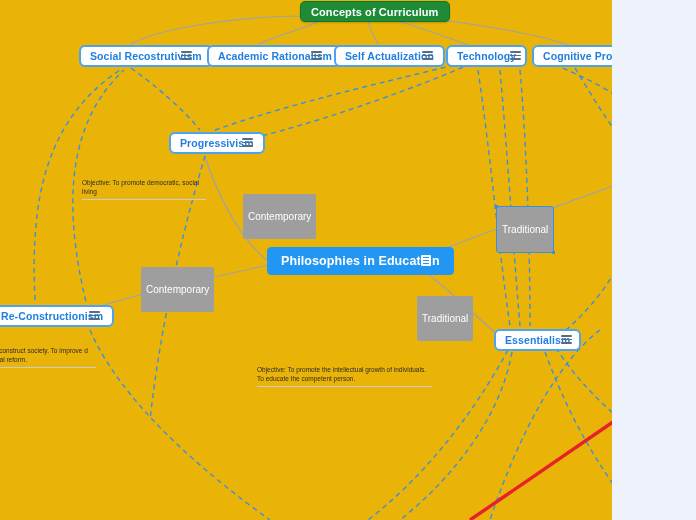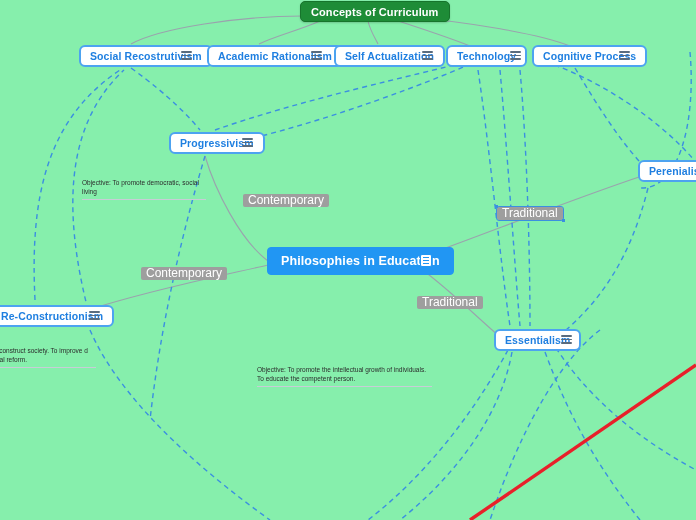--- a/index.html
+++ b/index.html
@@ -2,23 +2,23 @@
 <html><head>
 <meta charset="utf-8">
 <style>
   html, body {
     margin: 0;
     padding: 0;
     background: #eef3fb;
   }
   #canvas {
     position: relative;
-    width: 696px;
+    width: 612px;
     height: 520px;
-    background: #86efac;
+    background: #eab308;
     overflow: hidden;
     font-family: "Liberation Sans", sans-serif;
   }
   #edges {
     position: absolute;
     left: 0; top: 0;
     width: 696px;
     height: 520px;
   }
 
@@ -99,24 +99,24 @@
     width: 6px;
     height: 1.4px;
     background: #2196f3;
   }
 
   
   .edge-label {
     position: absolute;
     background: #9e9e9e;
     color: #ffffff;
-    font-size: 12px;
+    font-size: 10px;
     line-height: 13px;
     height: 13px;
-    padding: 0 5px;
+    padding: 16px 5px;
     border-radius: 2px;
     white-space: nowrap;
     font-family: "Liberation Sans", sans-serif;
   }
   .edge-label.selected {
     outline: 1px solid #3b8fe0;
   }
   .edge-label.selected::before,
   .edge-label.selected::after {
     content: "";

